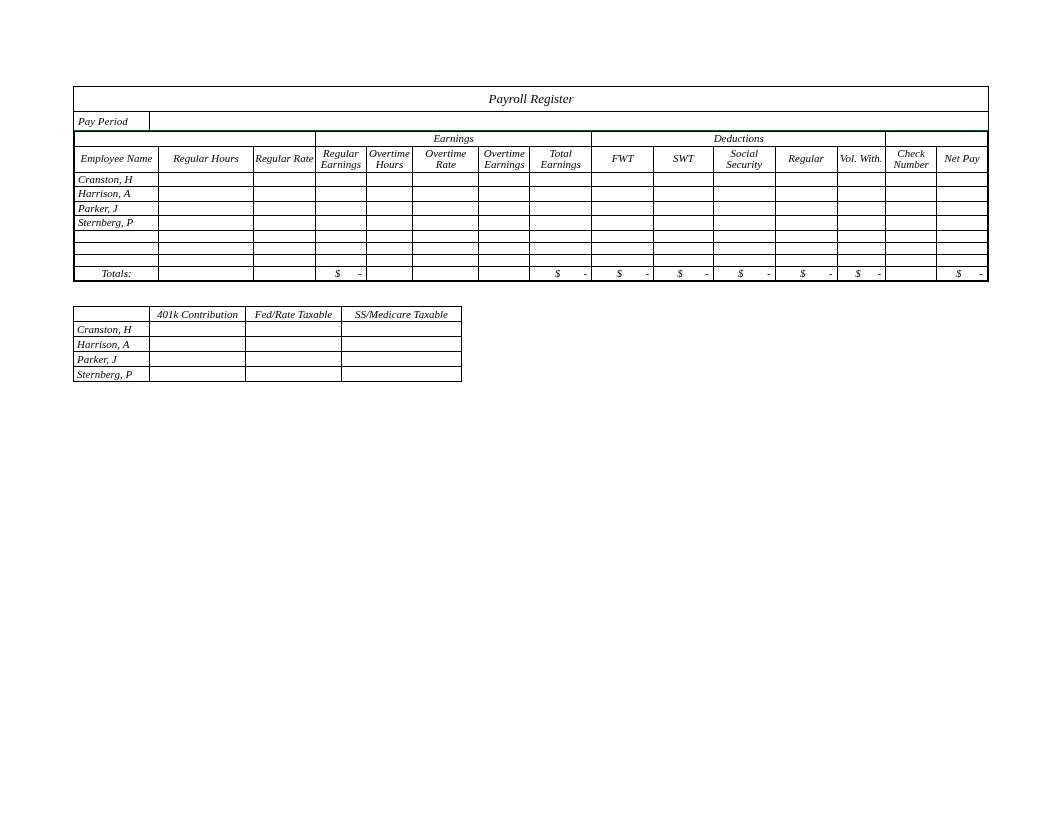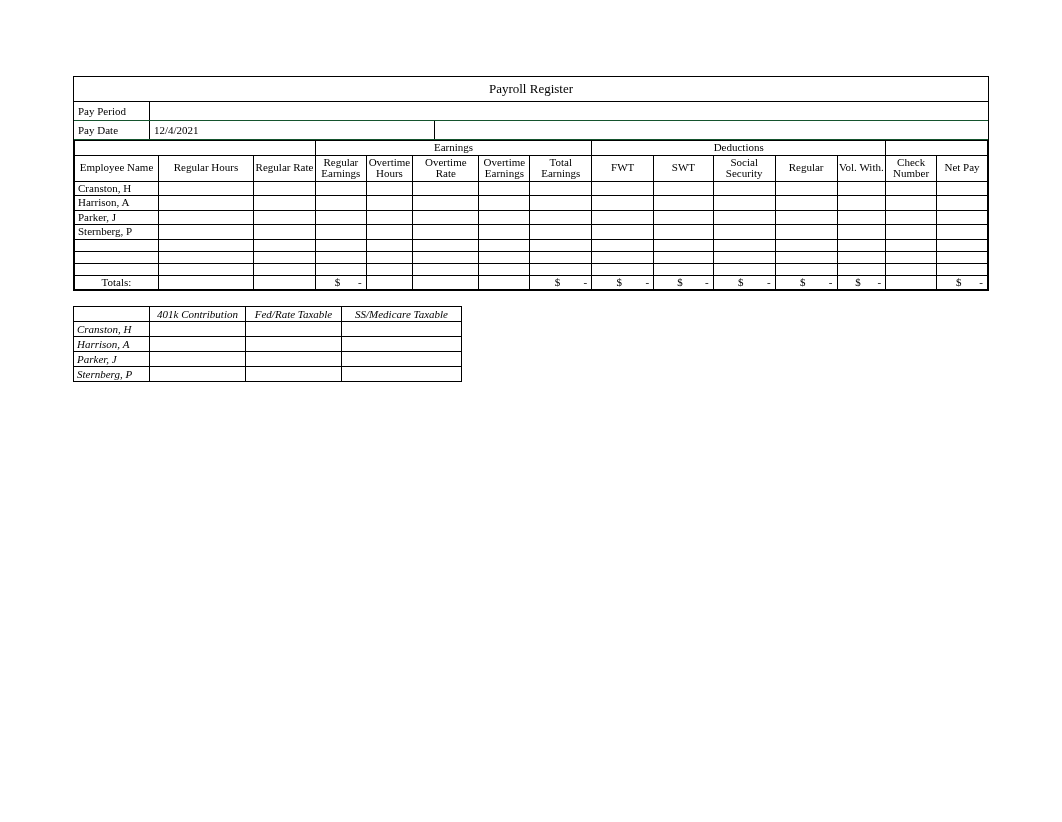--- a/index.html
+++ b/index.html
@@ -12,23 +12,24 @@
       font-size: 11px;
       color: #000;
       background: #fff;
       width: 1062px;
       height: 822px;
       position: relative;
     }
     .container {
       position: absolute;
       left: 73px;
-      top: 76px;
+      top: 86px;
       width: 916px;
       border: 1px solid #000;
+      font-style: italic;
     }
     .title {
       text-align: center;
       font-size: 13px;
       padding: 4px 0;
       border-bottom: 1px solid #000;
     }
     .meta-row {
       display: flex;
       border-bottom: 1px solid #14532d;
@@ -135,25 +136,20 @@
     .sc-c   { width: 120px; }
   </style>
 </head>
 <body>
 
 <div class="container">
   <div class="title">Payroll Register</div>
 
   <div class="meta-row">
     <div class="meta-label">Pay Period</div>
-    <div class="meta-spacer"></div>
-  </div>
-  <div class="meta-row">
-    <div class="meta-label">Pay Date</div>
-    <div class="meta-value">12/4/2021</div>
     <div class="meta-spacer"></div>
   </div>
 
   <table class="main">
     <colgroup>
       <col class="col-emp">
         <col class="col-rh">
         <col class="col-rr">
         <col class="col-re">
       <col class="col-oh">

